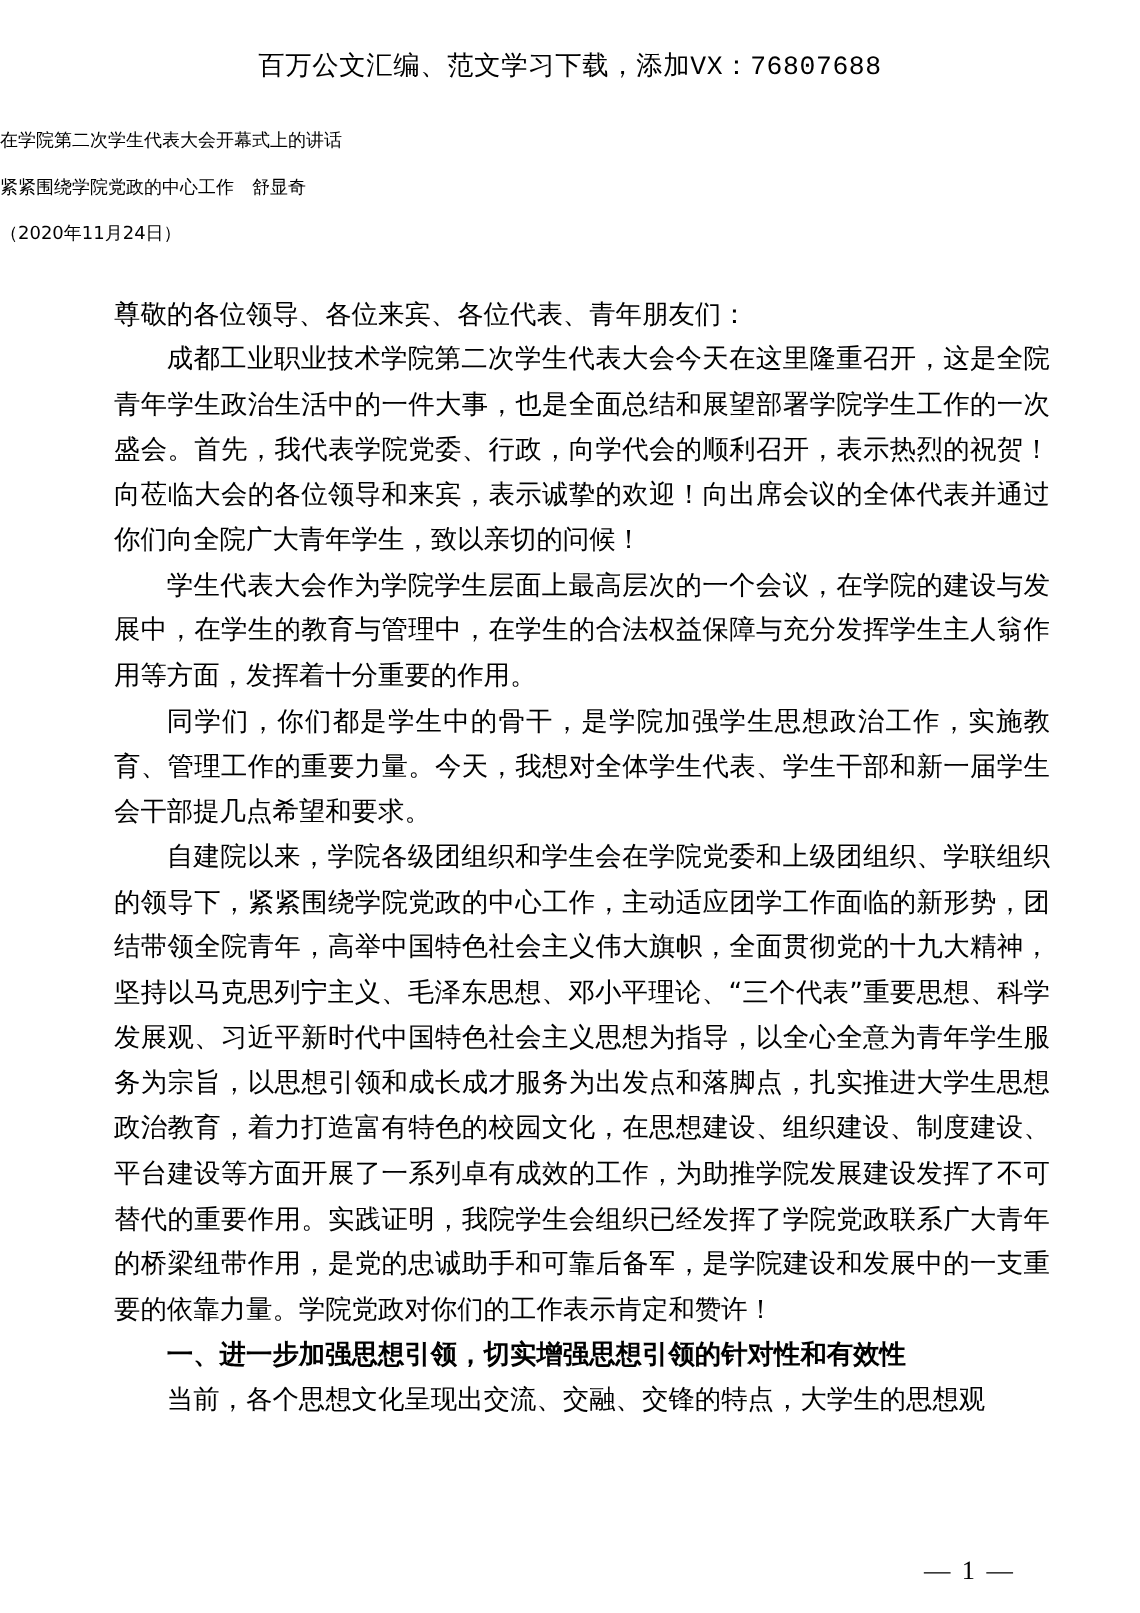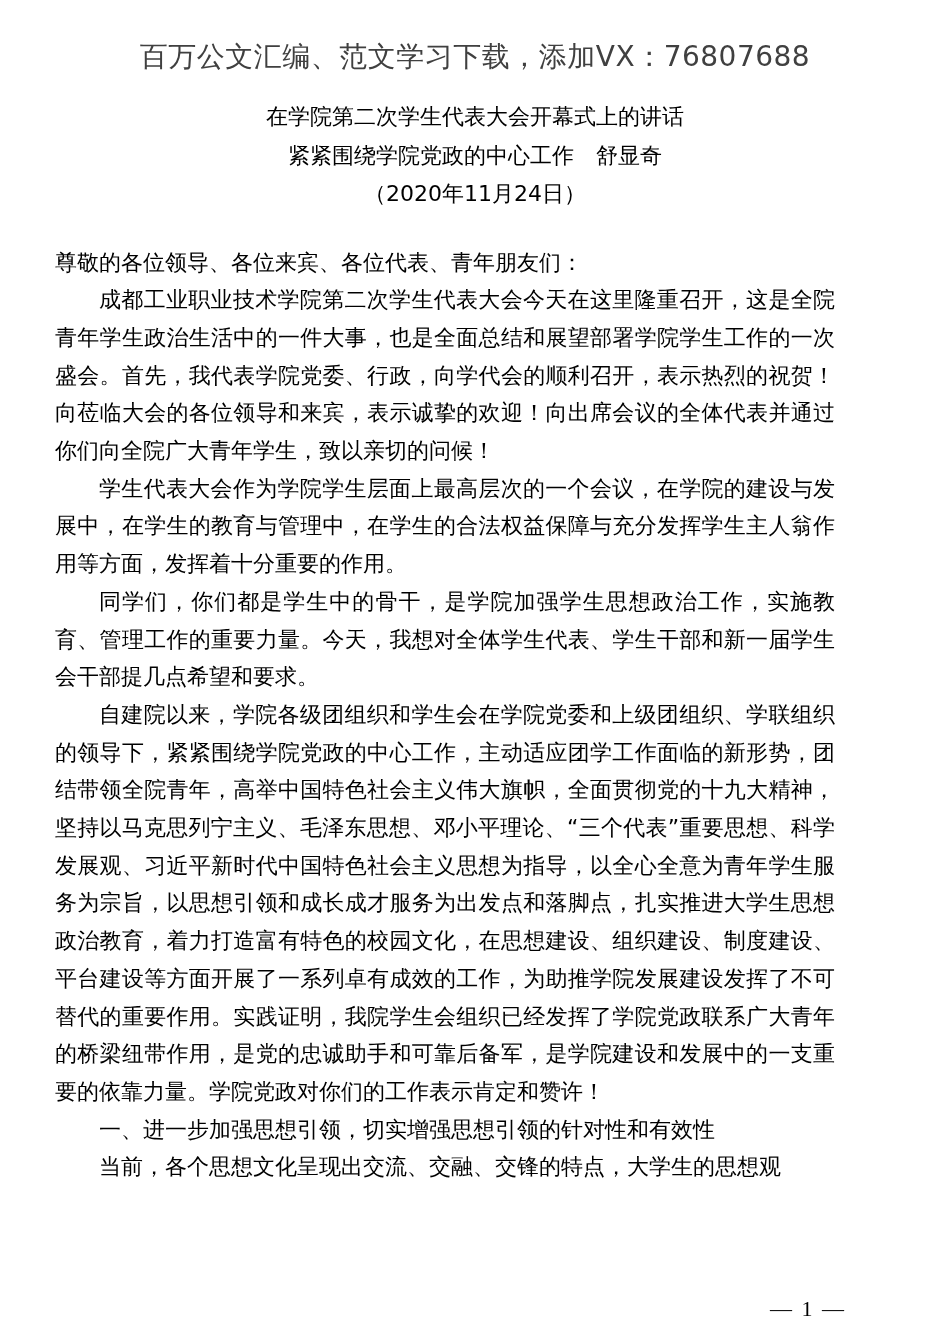--- a/index.html
+++ b/index.html
@@ -12,60 +12,60 @@
     position: relative;
     overflow: hidden;
   }
   .page {
     position: absolute;
     inset: 0;
   }
   .promo-banner {
     margin-top: 44px;
     text-align: center;
-    font-size: 28px;
+    font-size: 22px;
     line-height: 26px;
-    color: #404040;
+    color: #000000;
     letter-spacing: 0.5px;
+    font-family: Liberation Mono, monospace;
   }
   .title-block {
     margin-top: 28px;
-    text-align: center;
-    font-size: 22px;
+    font-size: 15px;
     line-height: 38.5px;
     color: #000000;
   }
   .title-block .doc-title,
   .title-block .doc-speaker,
   .title-block .doc-date {
     margin: 0;
     font-weight: normal;
   }
   .content {
-    margin: 30px 79px 0 55px;
+    margin: 30px 79px 0 95px;
     width: 780px;
     font-size: 22px;
     line-height: 37.7px;
     text-align: justify;
     text-justify: inter-ideograph;
     word-break: break-all;
   }
   .content p {
     margin: 0;
     padding: 0;
   }
   .content p.indent {
     text-indent: 2em;
   }
   .content p.flush {
     text-indent: 0;
   }
   .content p.heading {
     text-indent: 2em;
-    font-weight: normal;
+    font-weight: bold;
   }
   .page-number {
     position: absolute;
     right: 104px;
     bottom: 22px;
     font-family: "Liberation Serif", serif;
     font-size: 22px;
     color: #000000;
     letter-spacing: 2px;
   }

